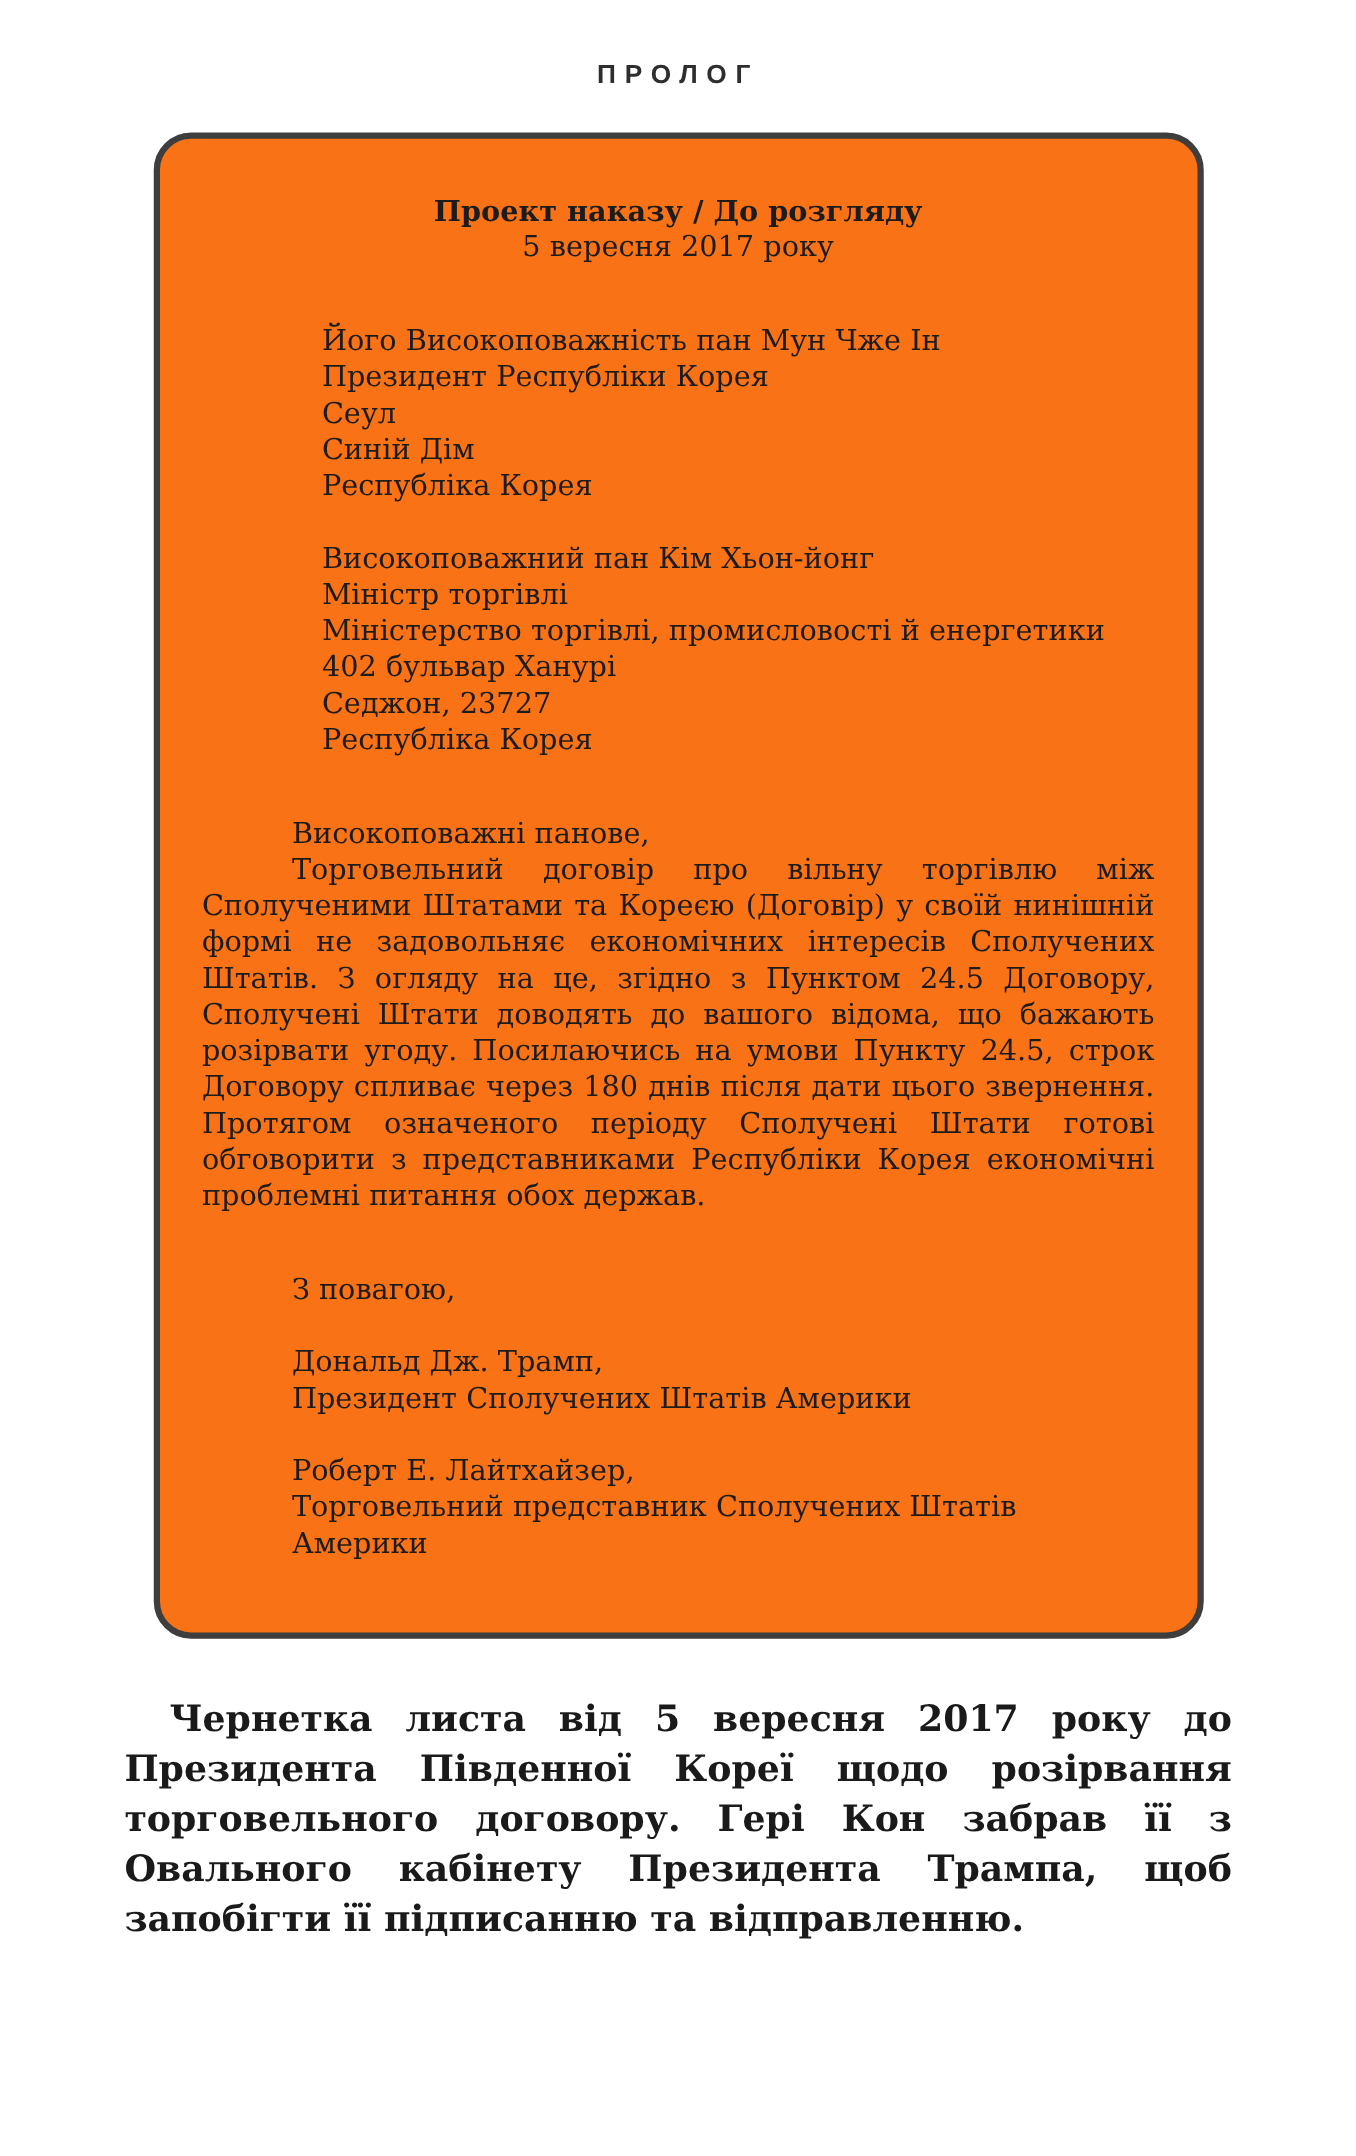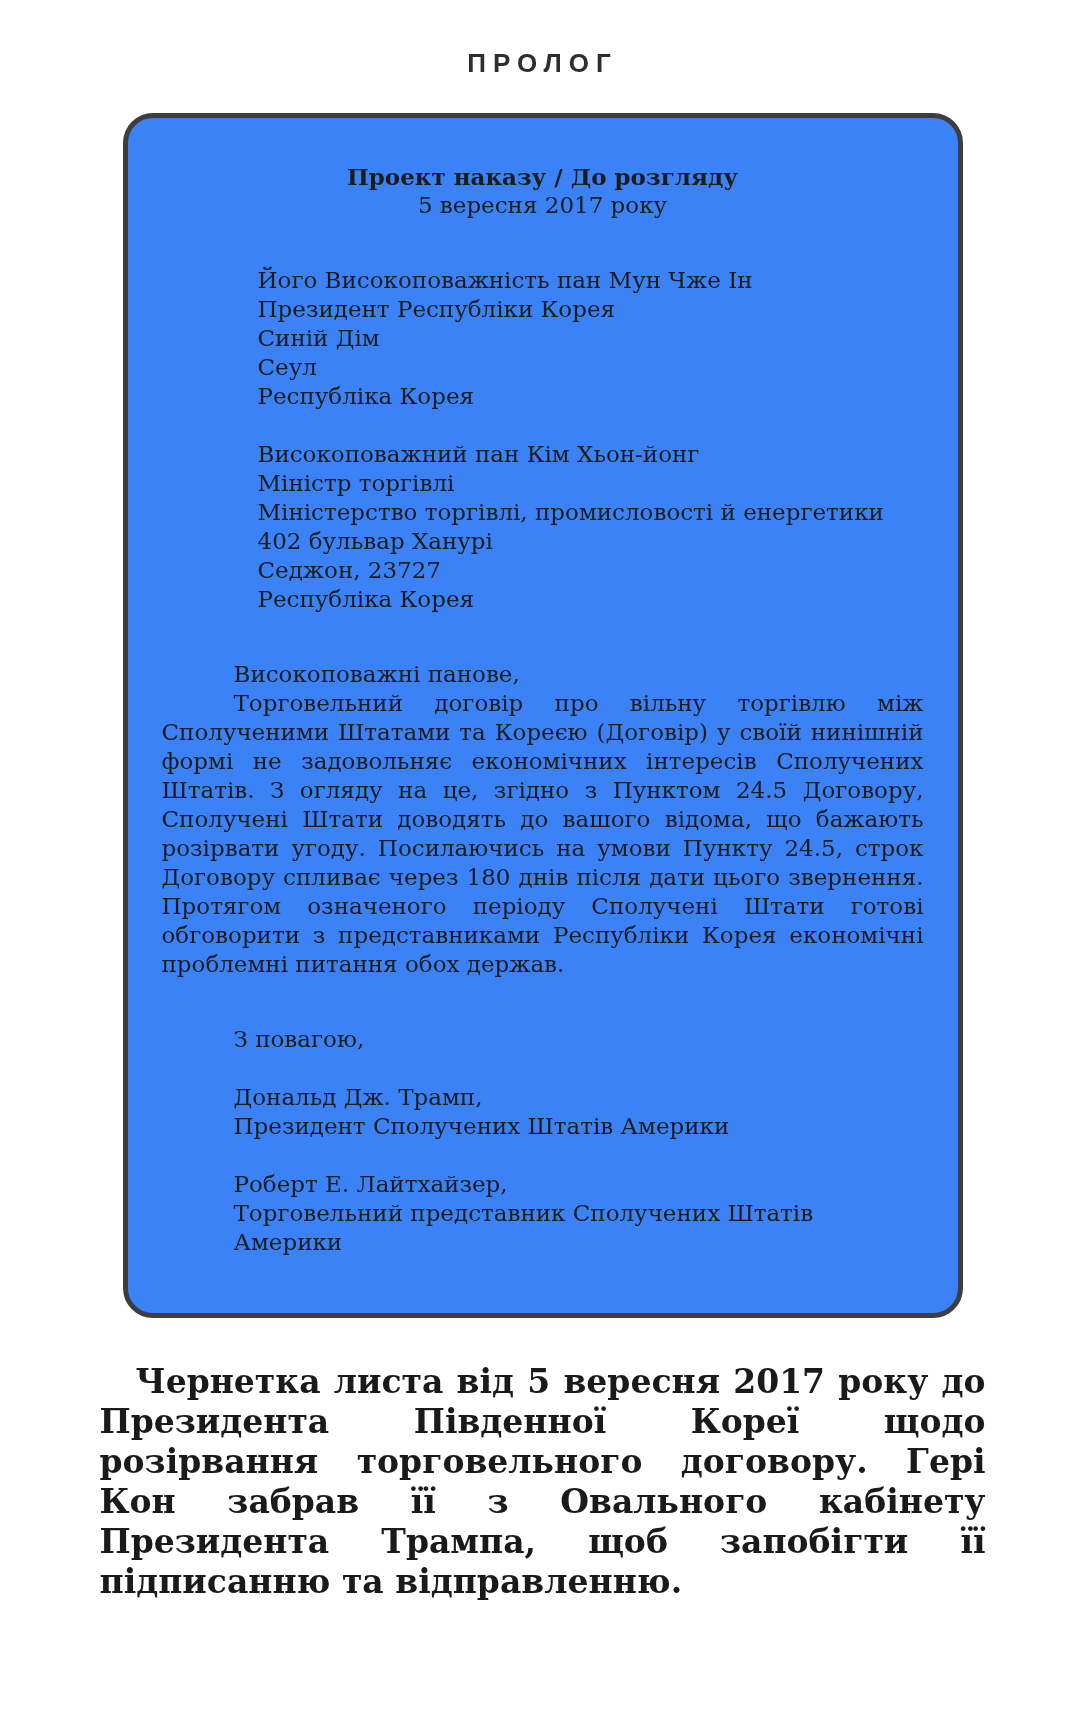--- a/index.html
+++ b/index.html
@@ -9,33 +9,33 @@
     height: 1725px;
     overflow: hidden;
     font-family: "DejaVu Serif", "Liberation Serif", serif;
     color: #1c1c1c;
   }
   .running-head {
     text-align: center;
     padding-top: 48px;
     font-family: "Liberation Sans", sans-serif;
     font-weight: bold;
-    font-size: 26px;
+    font-size: 21px;
     letter-spacing: 7px;
     color: #2e2e2e;
   }
   .letter-box {
     width: 840px;
     margin: 34px auto 0;
     border: 5px solid #3e3e3e;
     border-radius: 30px;
     padding: 44px 34px 56px 34px;
     font-size: 23px;
     line-height: 29px;
-    background: #3b82f6;
+    background: #f97316;
   }
   .letter-title {
     text-align: center;
     font-weight: bold;
   }
   .letter-date {
     text-align: center;
     margin-bottom: 46px;
   }
   .addr { margin-left: 96px; }
@@ -45,21 +45,21 @@
   .letter-body {
     text-align: justify;
     text-indent: 72px;
   }
   .closing { margin-top: 46px; margin-left: 72px; }
   .sig { margin-top: 29px; margin-left: 72px; }
   .caption {
     width: 886px;
     margin: 44px auto 0;
     font-weight: bold;
-    font-size: 33px;
+    font-size: 29px;
     line-height: 40px;
     text-align: justify;
     text-indent: 36px;
     color: #1a1a1a;
   }
 </style>
 </head>
 <body>
 
 <div class="page">
@@ -68,22 +68,22 @@
 
   <div class="letter-box">
 
     <div class="letter-title">Проект наказу / До розгляду</div>
 
     <div class="letter-date">5 вересня 2017 року</div>
 
     <div class="addr addr-1">
       <div class="line">Його Високоповажність пан Мун Чже Ін</div>
       <div class="line">Президент Республіки Корея</div>
+      <div class="line">Сеул</div>
       <div class="line">Синій Дім</div>
-      <div class="line">Сеул</div>
       <div class="line">Республіка Корея</div>
     </div>
 
     <div class="addr addr-2">
       <div class="line">Високоповажний пан Кім Хьон-йонг</div>
       <div class="line">Міністр торгівлі</div>
       <div class="line">Міністерство торгівлі, промисловості й енергетики</div>
       <div class="line">402 бульвар Ханурі</div>
       <div class="line">Седжон, 23727</div>
       <div class="line">Республіка Корея</div>

